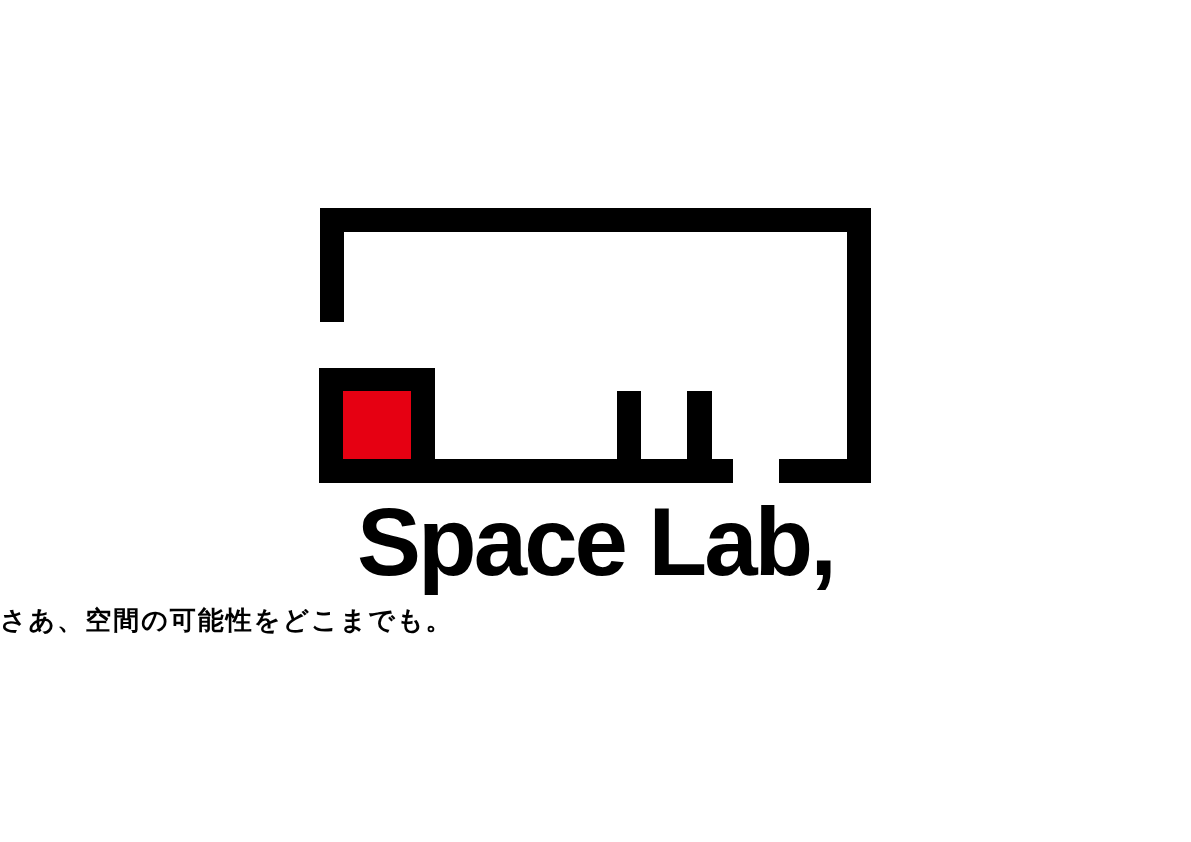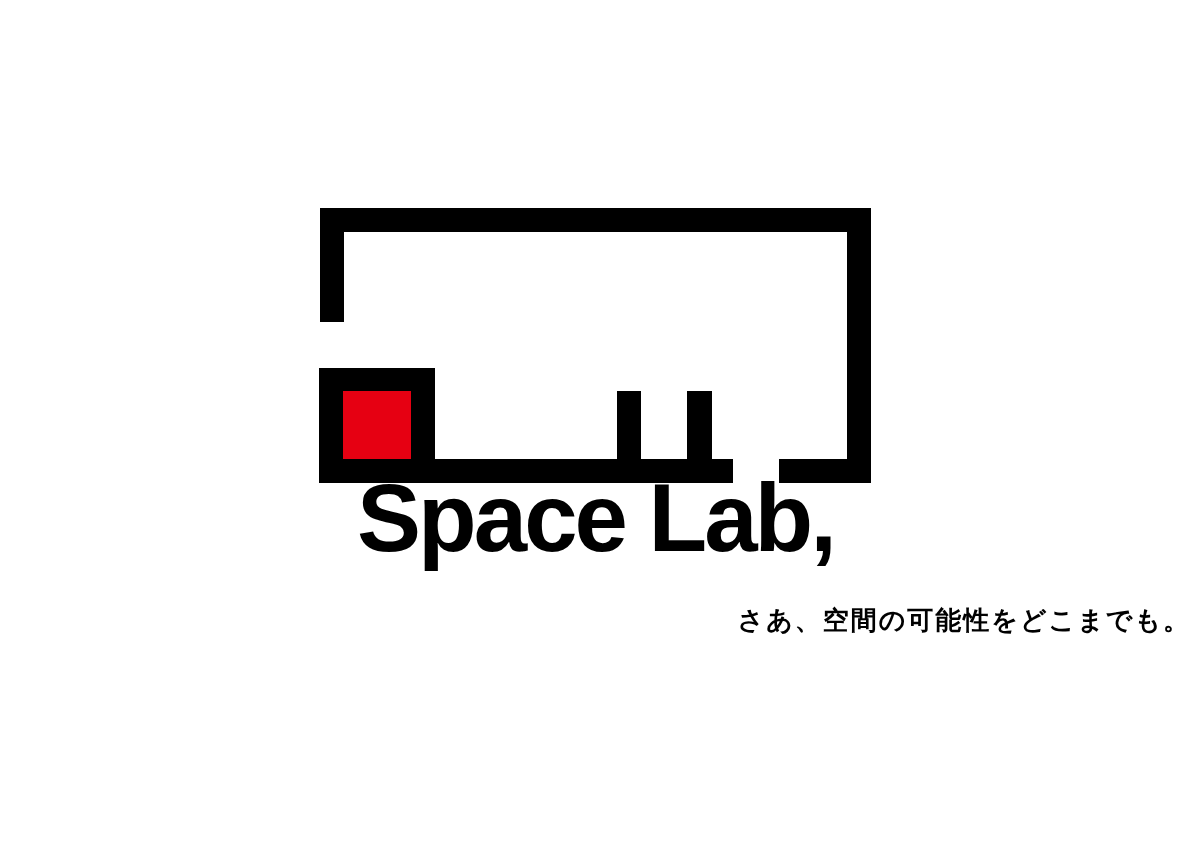--- a/index.html
+++ b/index.html
@@ -34,35 +34,35 @@
   .part-leg-2             { left: 687px; top: 391px; width: 25px;  height: 68px; }
   .accent-square {
     position: absolute;
     left: 343px; top: 391px; width: 68px; height: 68px;
     background: var(--accent, #e60012);
   }
   
   .wordmark {
     position: absolute;
     left: 0; right: 0;
-    top: 470px;
+    top: 494px;
     text-align: center;
     font-size: 96px;
     line-height: 96px;
     font-weight: 700;
     letter-spacing: -3px;
     color: var(--ink, #000000);
     white-space: nowrap;
   }
   
   .tagline {
     position: absolute;
     left: 0; right: 0;
     top: 603px;
-    text-align: right;
+    text-align: left;
     font-size: 26px;
     line-height: 34px;
     font-weight: 700;
     letter-spacing: 2px;
     color: var(--ink, #000000);
     white-space: nowrap;
   }
 </style>
 </head>
 <body>

